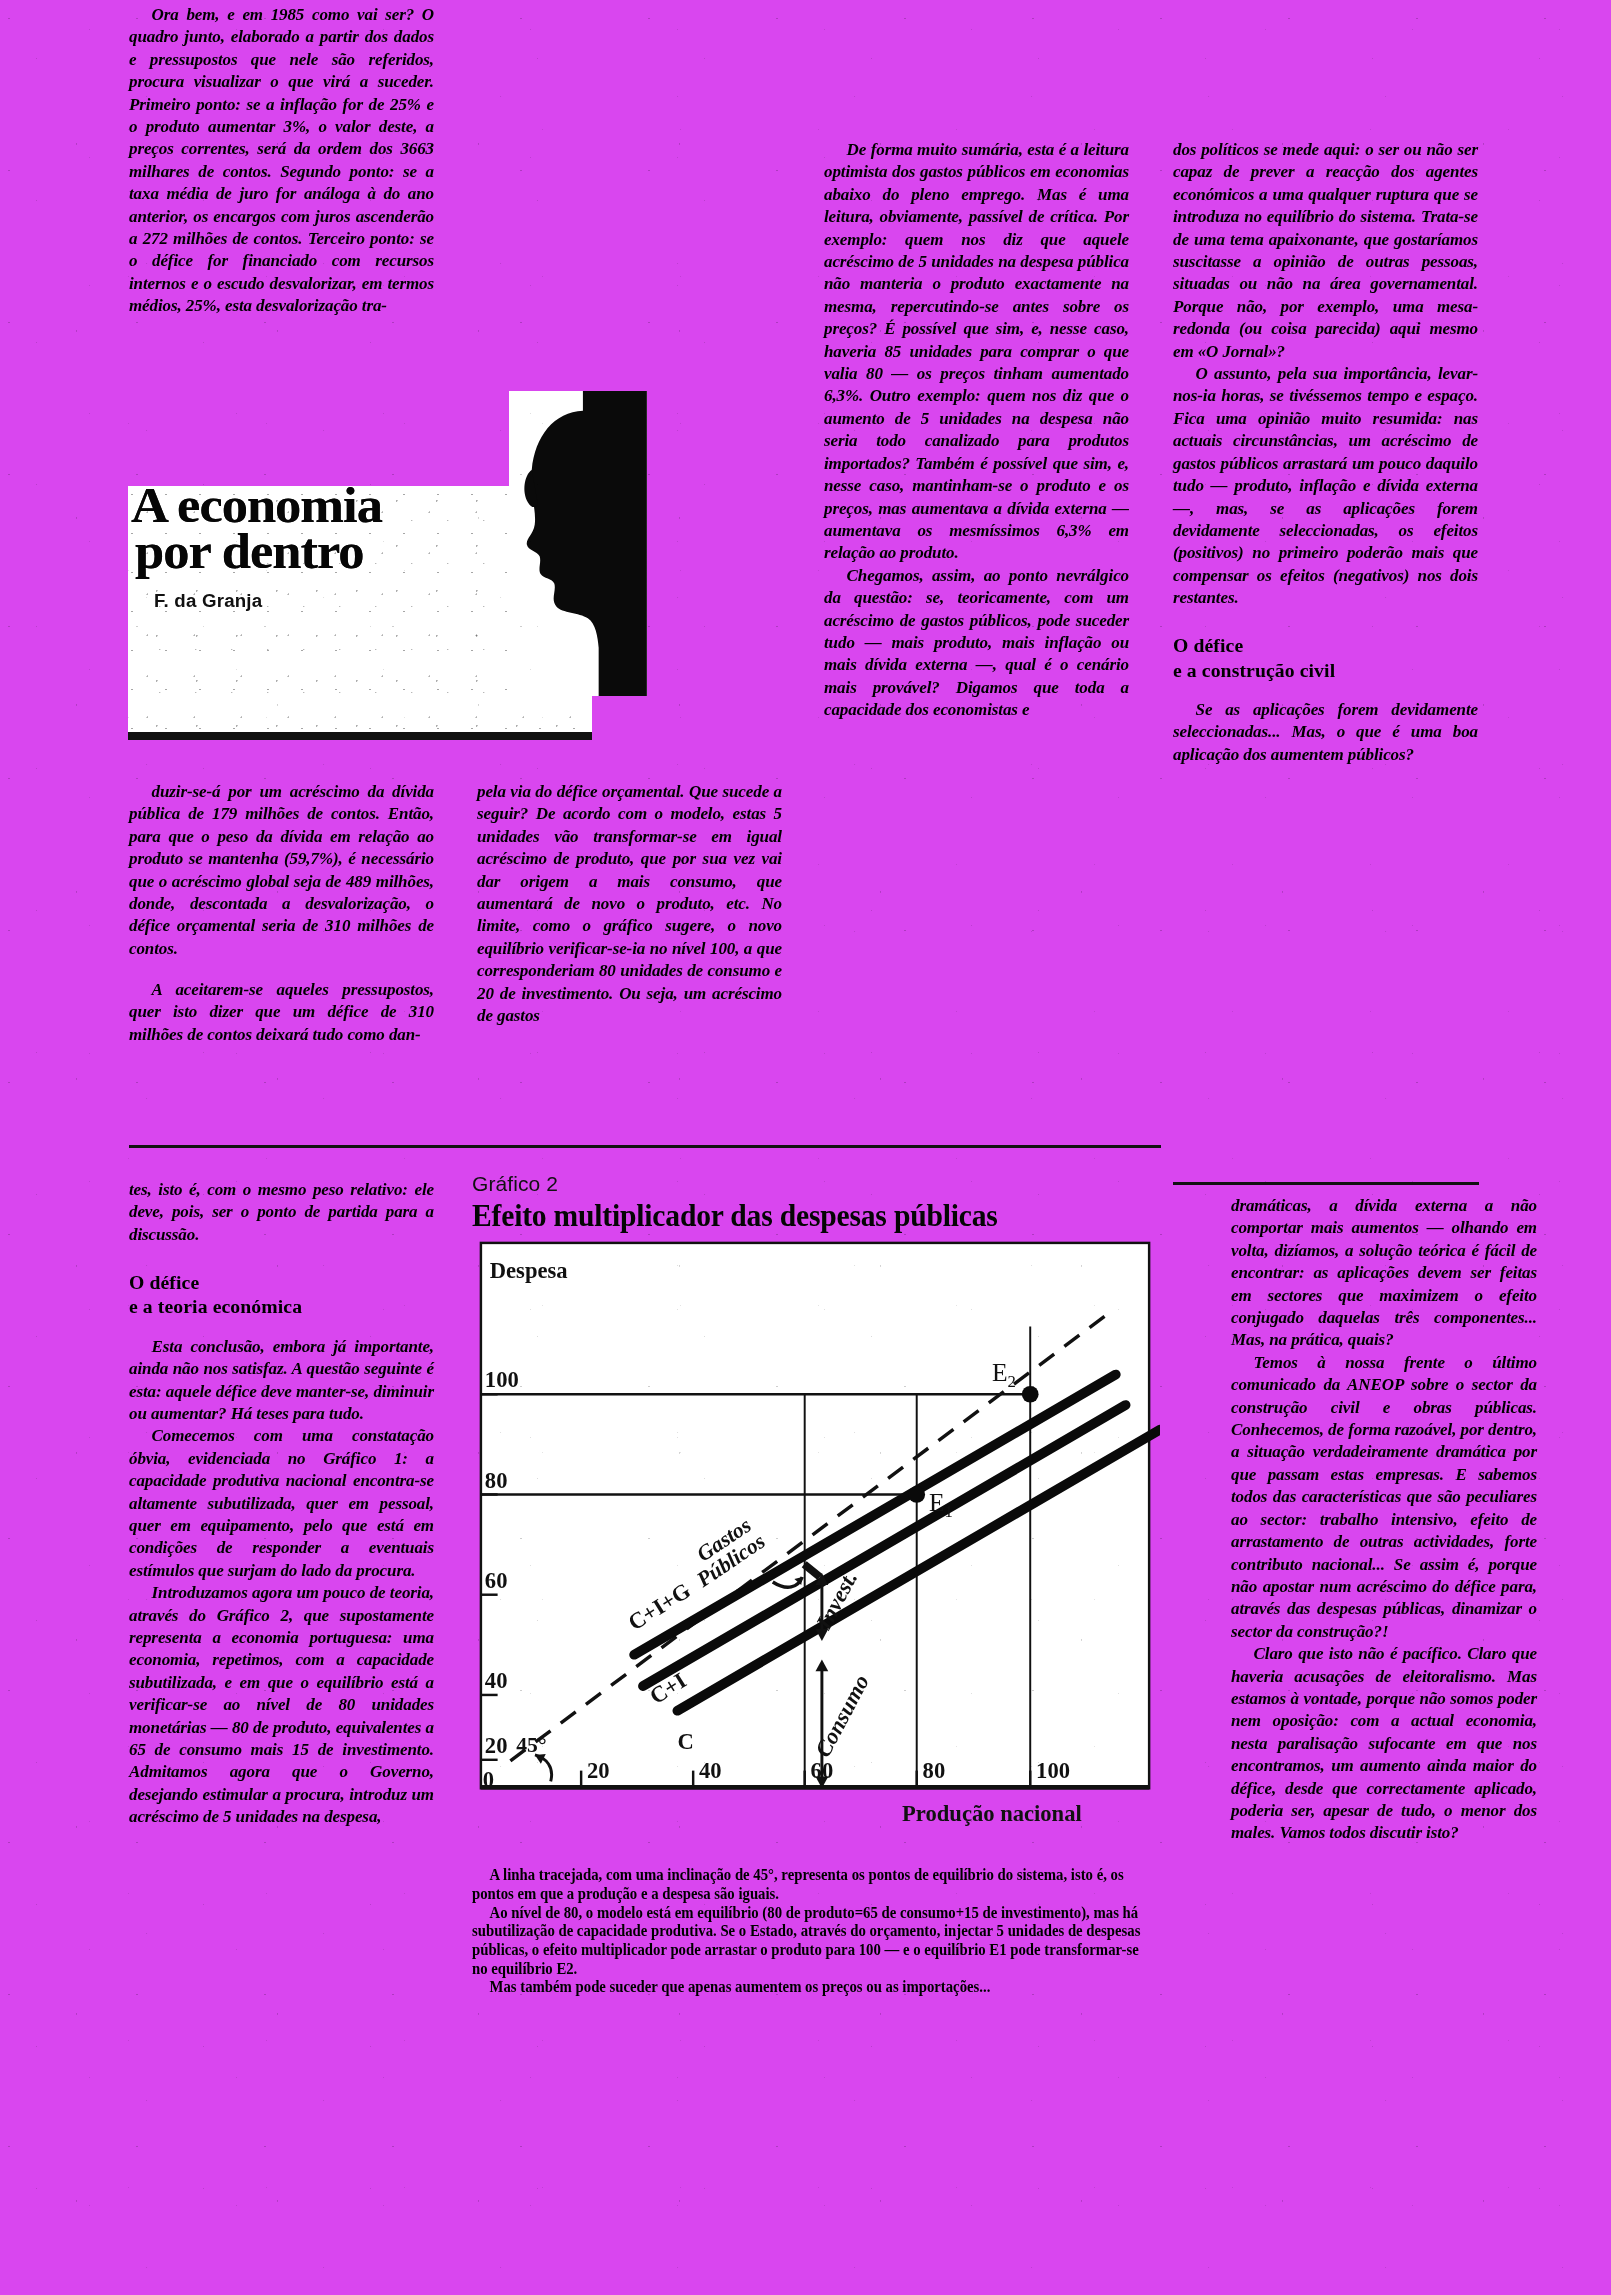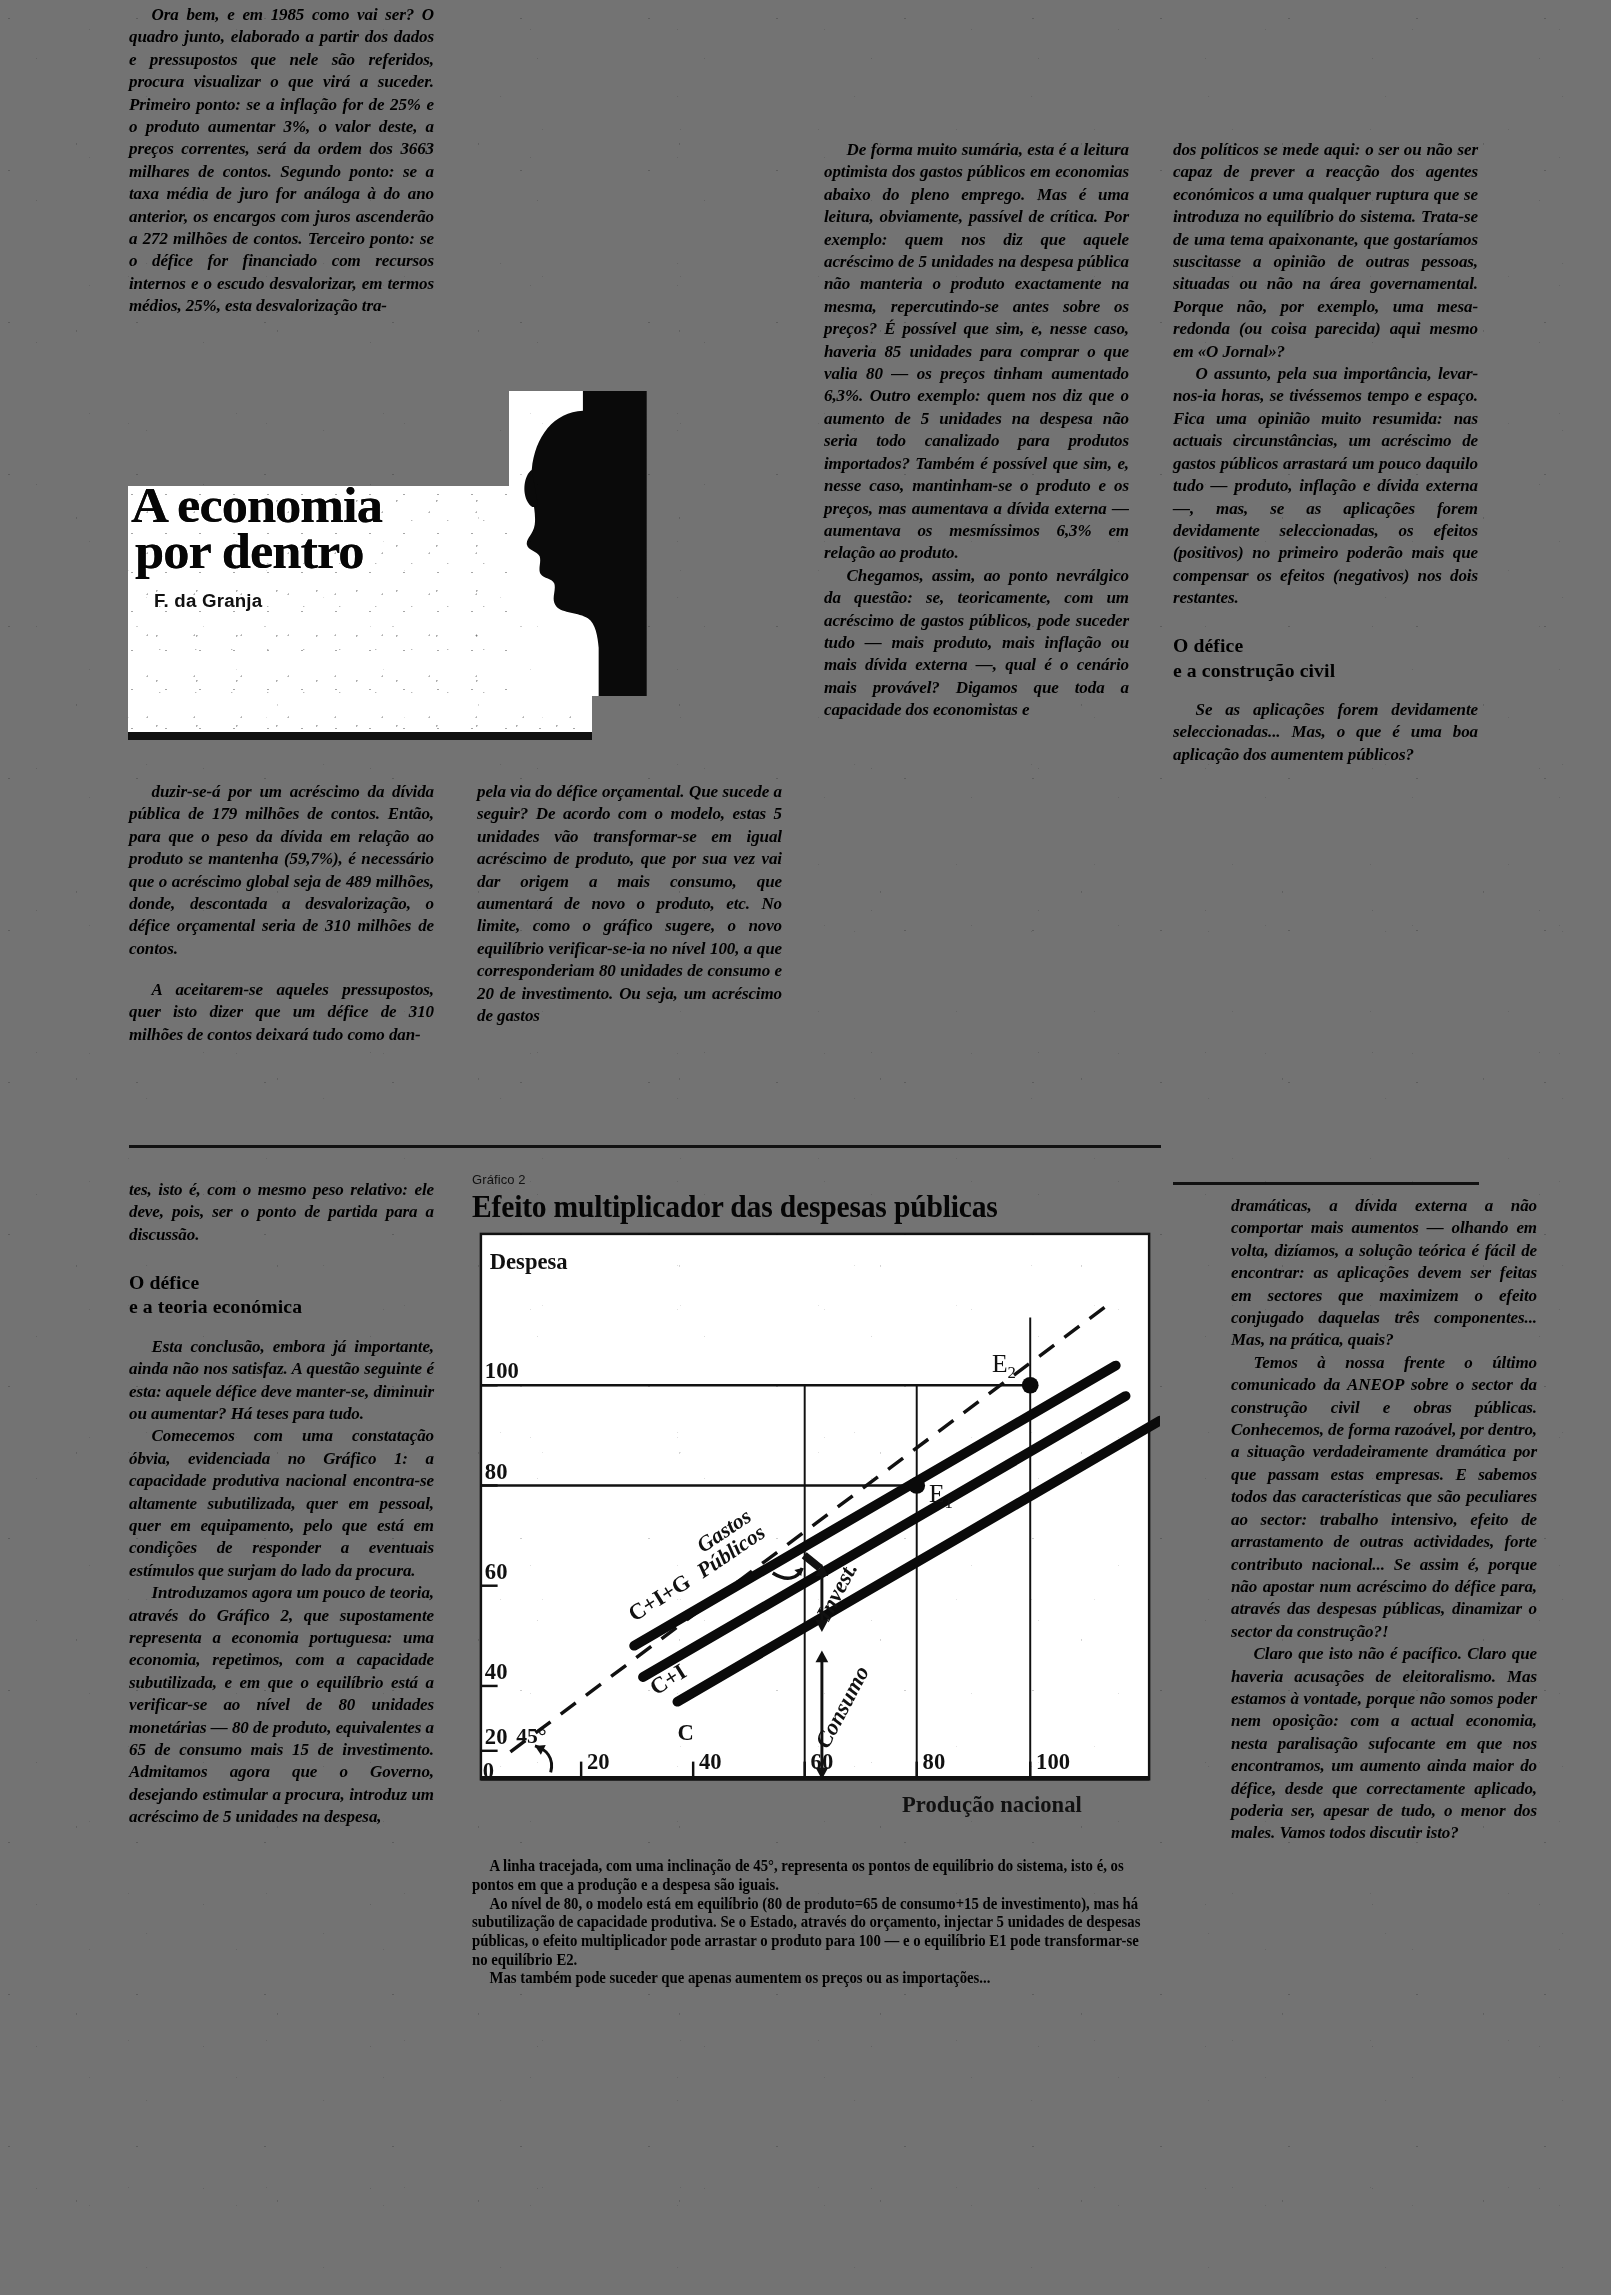--- a/index.html
+++ b/index.html
@@ -7,21 +7,21 @@
   body{
     width:1612px;height:2295px;
     font-family:"Liberation Serif", "DejaVu Serif", serif;
     color:#000;
     position:relative;
     overflow:hidden;
   }
   
   .page{
     position:absolute;inset:0;
-    background:#737373;
+    background:#d946ef;
   }
   .scan-noise{
     position:absolute;inset:0;
     pointer-events:none;
     opacity:.35;
     background-image:
       radial-gradient(circle at 7% 12%, rgba(0,0,0,.55) 0 0.6px, transparent 0.8px),
       radial-gradient(circle at 22% 41%, rgba(0,0,0,.4) 0 0.5px, transparent 0.7px),
       radial-gradient(circle at 38% 77%, rgba(0,0,0,.5) 0 0.5px, transparent 0.7px),
       radial-gradient(circle at 61% 23%, rgba(0,0,0,.35) 0 0.5px, transparent 0.6px),
@@ -104,21 +104,21 @@
   .silho{
     position:absolute;left:509px;top:391px;width:138px;height:305px;
     background:#fff;
   }
   .silho svg{display:block;}
 
   
   .chartwrap{position:absolute;left:472px;top:1172px;width:693px;}
   .graf-label{
     font-family:"Liberation Sans","DejaVu Sans",sans-serif;
-    font-size:13px;font-weight:400;letter-spacing:0.1px;color:#111;
+    font-size:21px;font-weight:400;letter-spacing:0.1px;color:#111;
     margin-bottom:4.9px;
   }
   .chart-title{
     font-family:"Liberation Serif","DejaVu Serif",serif;
     font-weight:700;font-size:30.5px;line-height:30.5px;letter-spacing:-0.2px;
     transform:scaleX(.97);transform-origin:left top;
     margin-bottom:6.9px;color:#050505;
   }
   .chart-box{position:relative;width:688px;height:624px;}
   .chart-box svg{display:block;}

